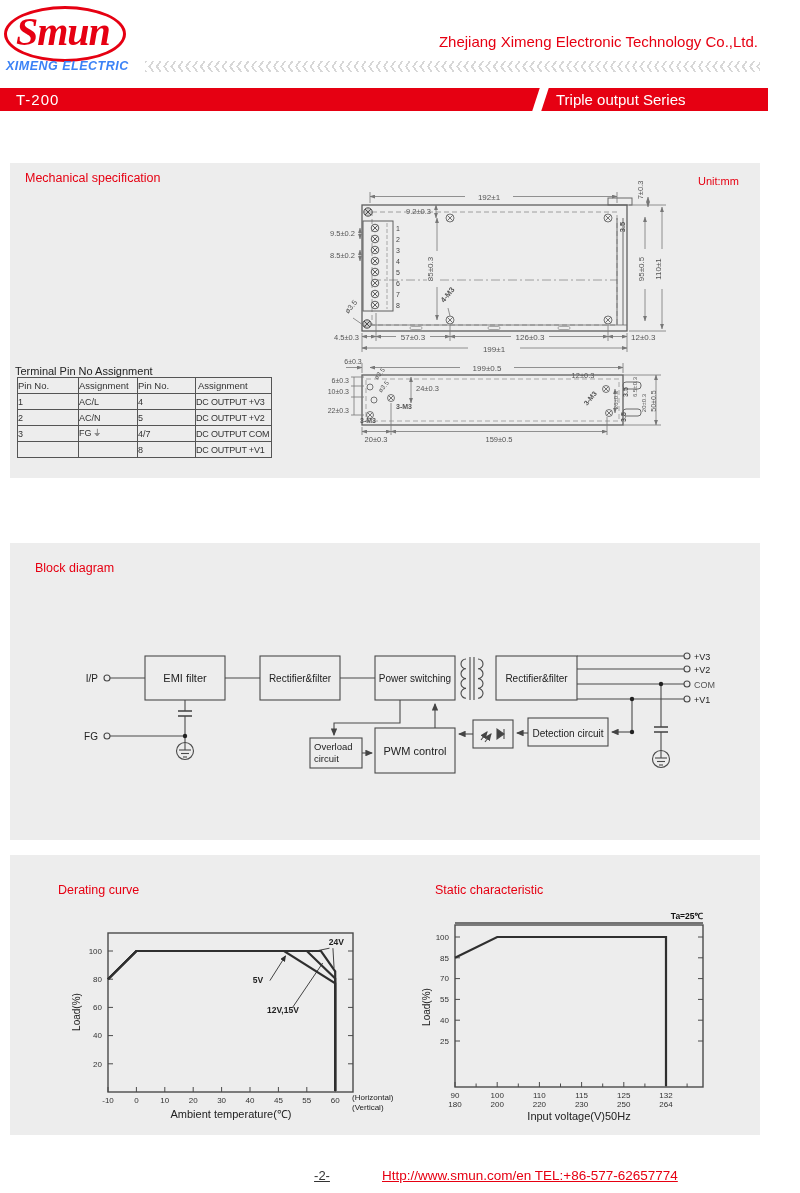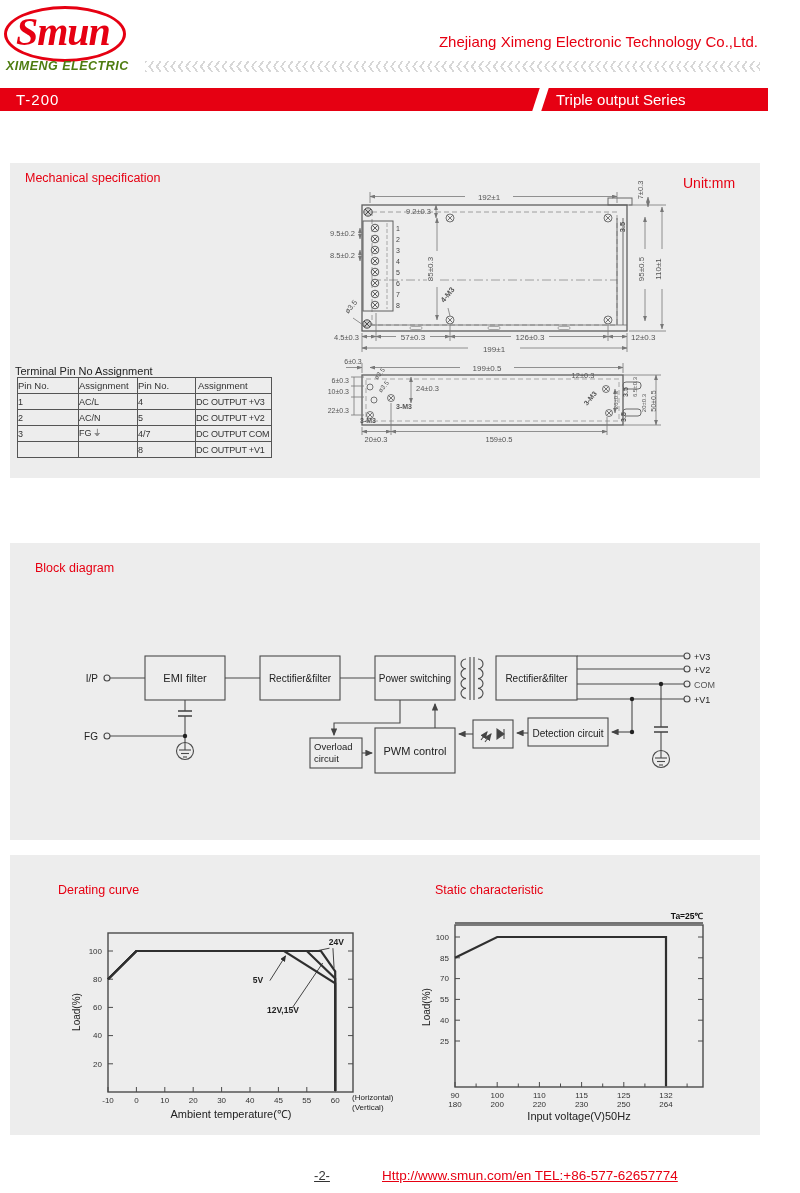--- a/index.html
+++ b/index.html
@@ -4,36 +4,36 @@
 <style>
   html,body{margin:0;padding:0}
   body{width:800px;height:1193px;position:relative;background:#fff;
        font-family:"Liberation Sans",sans-serif;overflow:hidden}
   
   .logo-ellipse{position:absolute;left:4px;top:6px;width:116px;height:50px;
     border:3px solid #e60012;border-radius:50%}
   .logo-main{position:absolute;left:16px;top:8px;font-family:Liberation Serif, serif;
     font-style:italic;font-weight:bold;font-size:40px;color:#e60012;letter-spacing:-1px}
   .logo-sub{position:absolute;left:6px;top:59px;font-size:12.5px;font-weight:bold;
-    font-style:italic;color:#4d7c0f;letter-spacing:.5px;white-space:nowrap}
+    font-style:italic;color:#3b82f6;letter-spacing:.5px;white-space:nowrap}
   .company{position:absolute;right:42px;top:33px;font-size:15px;color:#e60012;white-space:nowrap}
   .chev{position:absolute;left:145px;top:61px;width:615px;height:11px}
   .chev div{height:5.5px}
   .chev .t{background:repeating-linear-gradient(125deg,#d7d7d7 0 1.7px,transparent 1.7px 6px)}
   .chev .b{background:repeating-linear-gradient(55deg,#d7d7d7 0 1.7px,transparent 1.7px 6px)}
   .bar{position:absolute;left:0;top:88px;width:768px;height:23px;background:#e60012}
   .bar-model{position:absolute;left:16px;top:3px;font-size:15px;color:#fff;letter-spacing:1px}
   .bar-slash{position:absolute;left:536px;top:0;width:9px;height:23px;background:#fff;
     transform:skewX(-18deg)}
   .bar-series{position:absolute;left:556px;top:3px;width:204px;
     font-size:15px;color:#fff}
   
   .panel{position:absolute;left:10px;width:750px;background:#ededed}
   .sec-title{position:absolute;font-size:12.5px;color:#e60012}
-  .unit{position:absolute;left:673px;top:12px;font-size:14px;color:#e60012}
+  .unit{position:absolute;left:688px;top:12px;font-size:11px;color:#e60012}
   
   .tbl-cap{position:absolute;left:5px;top:202px;font-size:11px;color:#222;white-space:nowrap}
   table.pins{position:absolute;left:7px;top:214px;border-collapse:collapse;
     background:#ededed}
   table.pins td,table.pins th{border:1px solid #555;font-weight:normal;color:#333;
     text-align:left;padding:0;height:15px;font-size:9px}
   table.pins th{font-size:9.5px}
   .c1{width:60px}.c2{width:58px}.c3{width:57px}.c4{width:73px}
   td.dc{font-size:7.5px;text-align:left;padding-left:2px;color:#555;letter-spacing:-.2px}
   td.dcb{font-weight:bold;color:#111}

